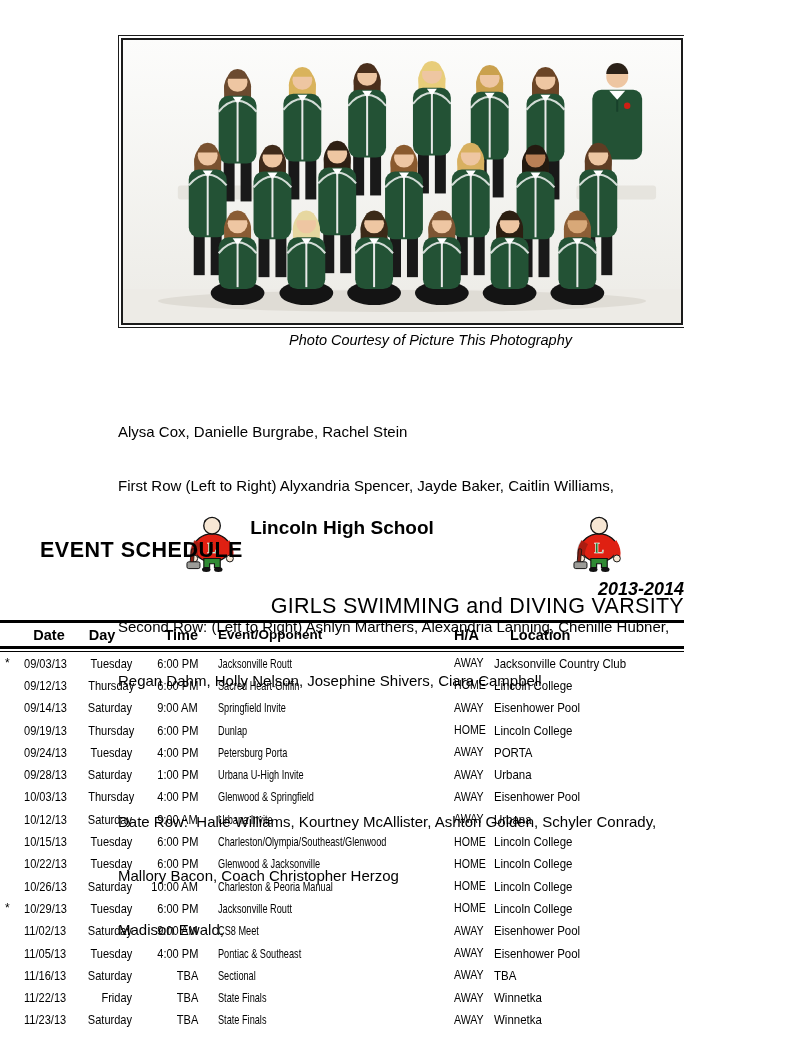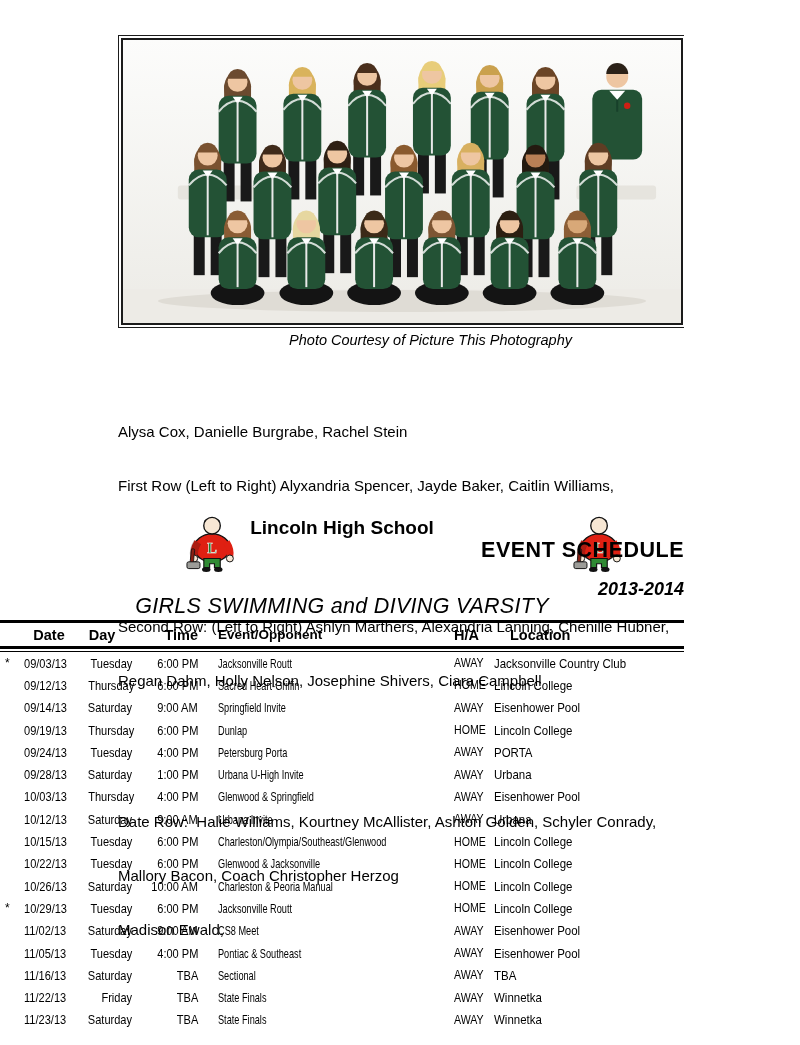--- a/index.html
+++ b/index.html
@@ -16,23 +16,23 @@
 
   
   .roster{position:absolute;left:118px;top:351px;font-size:15px;line-height:18px;white-space:pre;}
   .roster .para{margin:0 0 15px 0;}
 
   
   .mascot{position:absolute;width:54px;height:62px;}
   .mascot.left{left:186px;top:513px;}
   .mascot.right{left:573px;top:513px;}
   .title-school{position:absolute;top:517px;left:0;right:0;text-align:center;font-size:19px;font-weight:bold;}
-  .title-event{position:absolute;top:538px;left:0;right:0;text-align:right;font-size:21.5px;font-weight:bold;letter-spacing:.5px;margin-left:40px;}
+  .title-event{position:absolute;top:538px;left:0;right:0;text-align:left;font-size:21.5px;font-weight:bold;letter-spacing:.5px;margin-left:40px;}
   .season{position:absolute;top:579px;left:0;right:0;text-align:right;font-size:18px;font-weight:bold;font-style:italic;}
-  .subtitle{position:absolute;top:594px;left:0;right:0;text-align:center;font-size:21.5px;font-style:italic;letter-spacing:.3px;}
+  .subtitle{position:absolute;top:594px;left:0;right:0;text-align:right;font-size:21.5px;letter-spacing:.3px;}
 
   
   .table{position:absolute;top:620px;left:0;width:800px;}
   .rule1{height:3px;background:#000;}
   .rule2{height:3px;background:#000;}
   .rule2b{height:1px;background:#000;margin-top:2px;}
   .grid{display:grid;grid-template-columns:16px 64px 52px 70px 16px 236px 40px 1fr;}
   .thead{height:23px;align-items:center;font-weight:bold;font-size:14.5px;}
   .trow{height:22.3px;align-items:center;font-size:13px;}
   .c-star{padding-left:5px;font-size:12px;}

